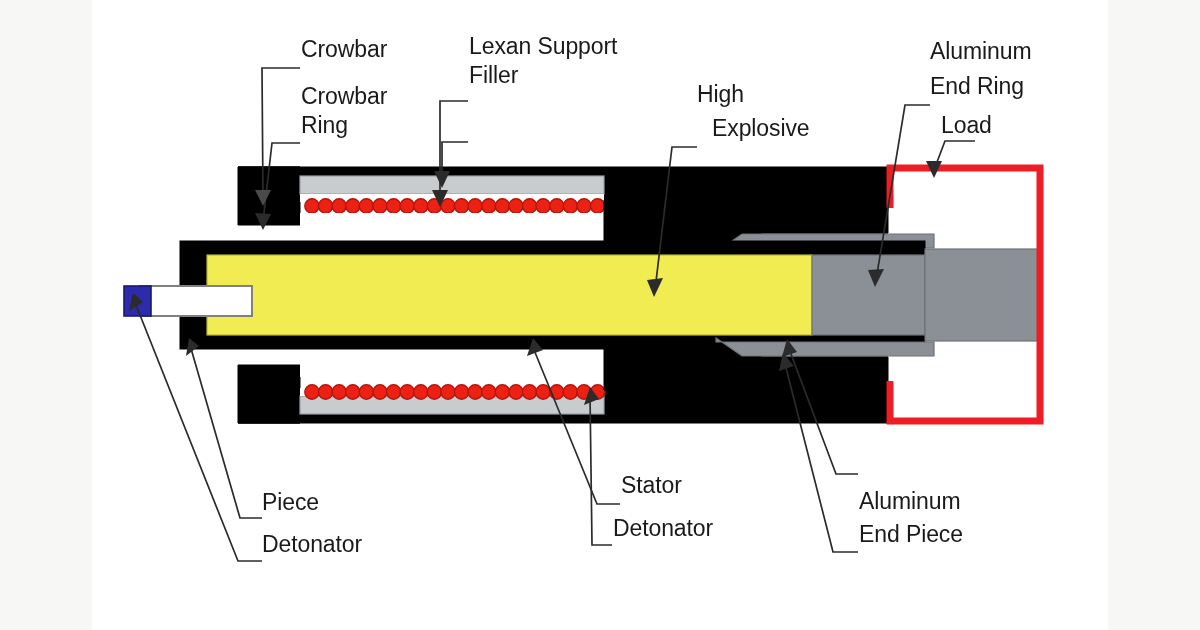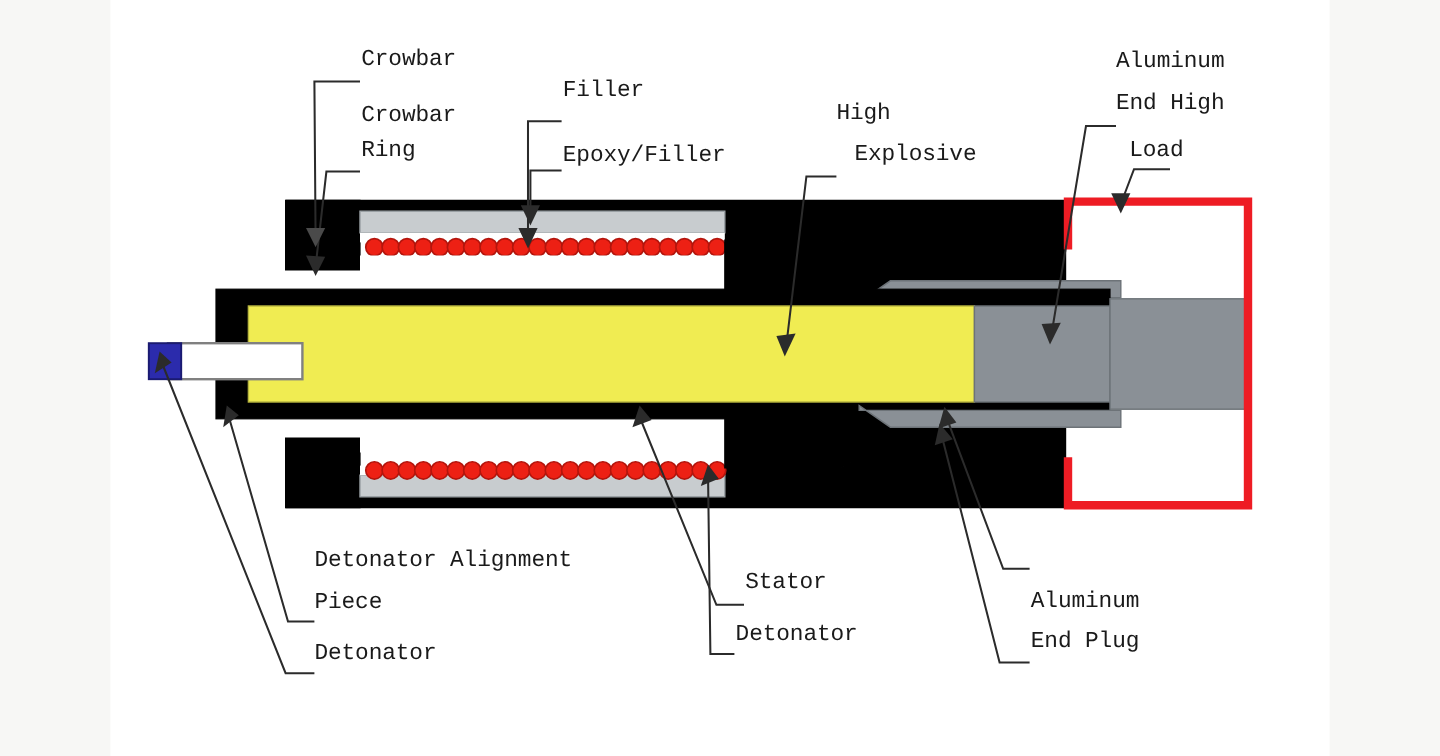--- a/index.html
+++ b/index.html
@@ -32,22 +32,22 @@
   .edge-band.right { left: 1108px; width: 92px; }
 
   #figure {
     position: absolute;
     left: 0; top: 0;
     width: 1200px;
     height: 630px;
   }
   .lbl {
     position: absolute;
-    font-family: Liberation Mono, monospace;
-    font-size: 19px;
+    font-family: Liberation Sans, sans-serif;
+    font-size: 23px;
     line-height: 27px;
     color: #1a1a1a;
     white-space: pre;
     letter-spacing: -0.1px;
   }
 </style>
 </head>
 <body>
 
 <div id="stage">
@@ -213,37 +213,36 @@
       <polygon points="787,339 782,357 797,352" fill="#2b2b2b"></polygon>
       <polygon points="783,353 779,371 794,366" fill="#2b2b2b"></polygon>
     </g>
   </svg>
 
   <div class="lbl" style="left:301px; top:36px;">Crowbar</div>
 
   <div class="lbl" style="left:301px; top:83px;">Crowbar</div>
   <div class="lbl" style="left:301px; top:112px;">Ring</div>
 
+  <div class="lbl" style="left:469px; top:33px;">Lexan Support</div>
   <div class="lbl" style="left:469px; top:62px;">Filler</div>
 
-  <div class="lbl" style="left:469px; top:116px;">Epoxy/Filler</div>
 
   <div class="lbl" style="left:697px; top:81px;">High</div>
   <div class="lbl" style="left:697px; top:115px;margin-left:15px;">Explosive</div>
 
   <div class="lbl" style="left:930px; top:38px;">Aluminum</div>
-  <div class="lbl" style="left:930px; top:73px;">End High</div>
+  <div class="lbl" style="left:930px; top:73px;">End Ring</div>
 
   <div class="lbl" style="left:941px; top:112px;">Load</div>
 
-  <div class="lbl" style="left:262px; top:454px;">Detonator Alignment</div>
   <div class="lbl" style="left:262px; top:489px;">Piece</div>
 
   <div class="lbl" style="left:262px; top:531px;">Detonator</div>
 
   <div class="lbl" style="left:621px; top:472px;">Stator</div>
   <div class="lbl" style="left:613px; top:515px;">Detonator</div>
 
 
   <div class="lbl" style="left:859px; top:488px;">Aluminum</div>
-  <div class="lbl" style="left:859px; top:521px;">End Plug</div>
+  <div class="lbl" style="left:859px; top:521px;">End Piece</div>
 
 </div>
 
 </body></html>

